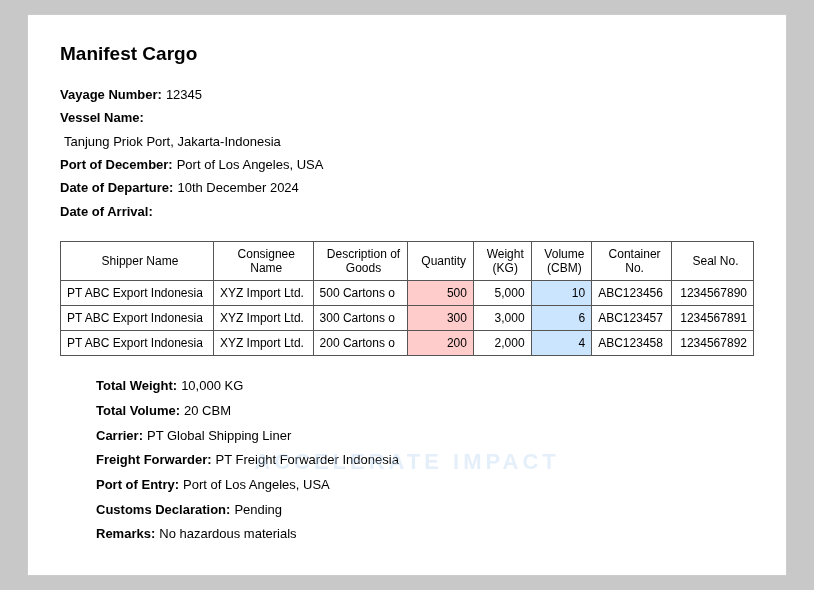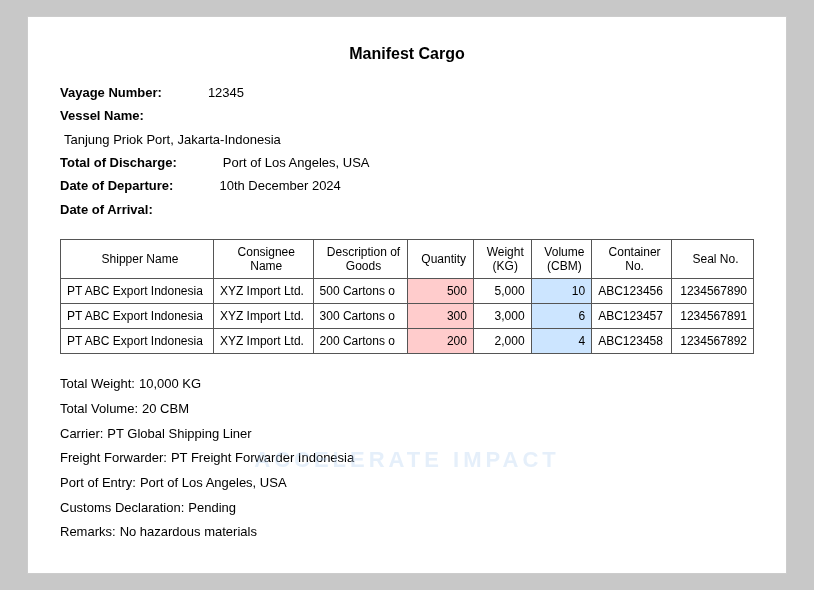--- a/index.html
+++ b/index.html
@@ -13,32 +13,31 @@
       font-size: 13px;
     }
     .document {
       background: #fff;
       width: 760px;
       padding: 28px 32px;
       border: 1px solid #ccc;
       position: relative;
     }
     .doc-title {
-      text-align: center;
-      font-size: 16px;
+      text-align: left;
+      font-size: 19px;
       font-weight: bold;
       margin-bottom: 18px;
     }
     .info-section {
       margin-bottom: 18px;
       line-height: 1.8;
     }
     .info-row {
       display: flex;
-      gap: 42px;
     }
     .info-label {
       font-weight: bold;
       white-space: nowrap;
     }
     .info-value {
       margin-left: 4px;
     }
     table {
       width: 100%;
@@ -69,22 +68,23 @@
     .highlight-col-blue {
       background-color: #cce5ff;
     }
     .footer-section {
       line-height: 1.9;
     }
     .footer-row {
       display: flex;
     }
     .footer-label {
-      font-weight: normal;
+      font-weight: bold;
       white-space: nowrap;
+      margin-left: 36px;
     }
     .footer-value {
       margin-left: 4px;
     }
     .watermark {
       position: absolute;
       bottom: 100px;
       left: 50%;
       transform: translateX(-50%);
       font-size: 22px;
@@ -107,21 +107,21 @@
       <span class="info-label">Vayage Number:</span>
       <span class="info-value">12345</span>
     </div>
     <div class="info-row">
       <span class="info-label">Vessel Name:</span>
     </div>
     <div class="info-row">
       <span class="info-value">Tanjung Priok Port, Jakarta-Indonesia</span>
     </div>
     <div class="info-row">
-      <span class="info-label">Total of Discharge:</span>
+      <span class="info-label">Port of December:</span>
       <span class="info-value">Port of Los Angeles, USA</span>
     </div>
     <div class="info-row">
       <span class="info-label">Date of Departure:</span>
       <span class="info-value">10th December 2024</span>
     </div>
     <div class="info-row">
       <span class="info-label">Date of Arrival:</span>
     </div>
   </div>

